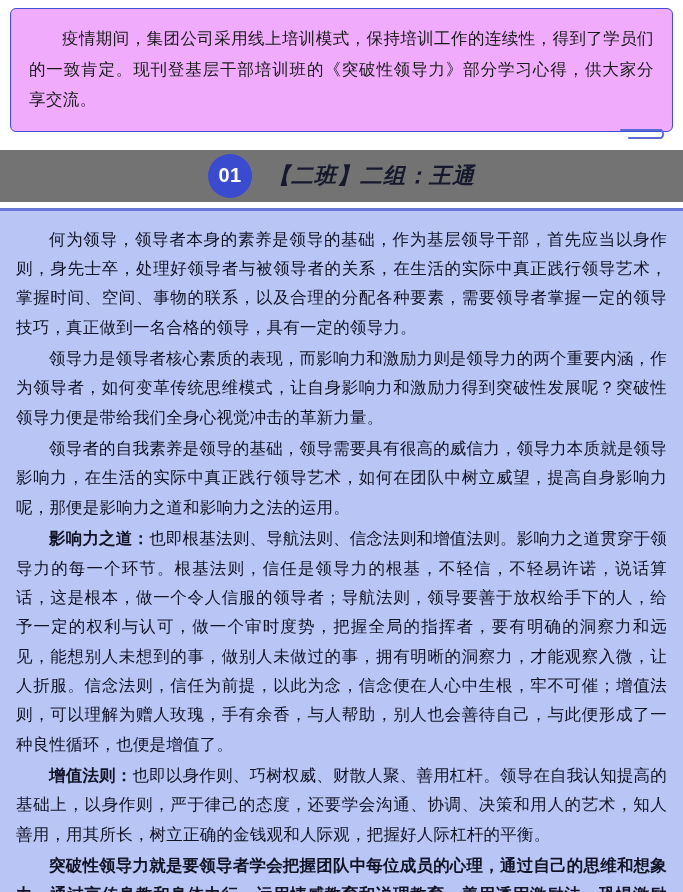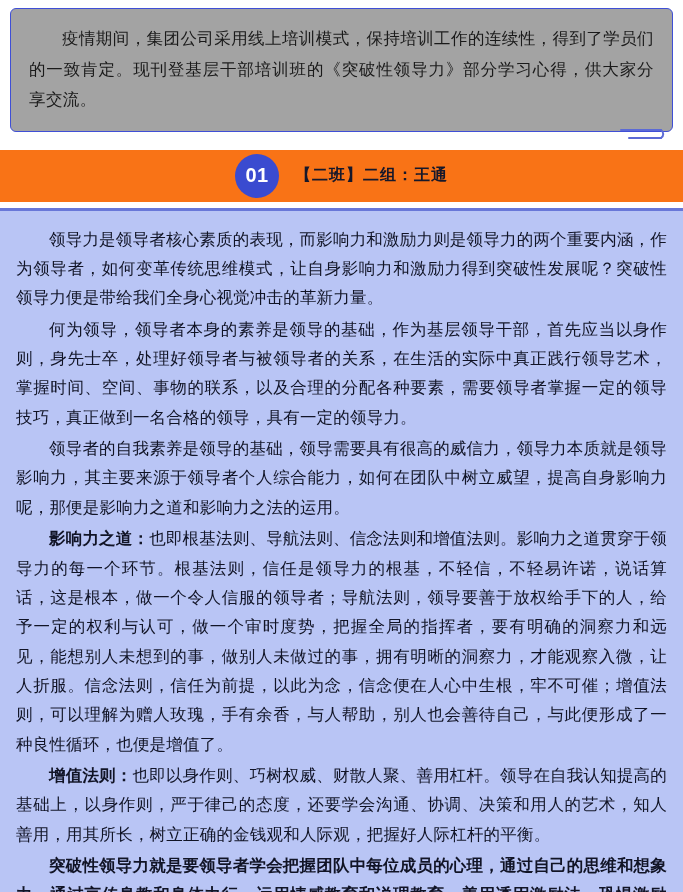--- a/index.html
+++ b/index.html
@@ -20,21 +20,21 @@
     height: 892px;
     box-sizing: border-box;
   }
 
   
   .intro-box {
     position: relative;
     margin: 8px 10px 0 10px;
     border: 1px solid #3f4fd6;
     border-radius: 6px;
-    background: #a3a3a3;
+    background: #f0abfc;
     padding: 14px 18px 16px 18px;
     box-sizing: border-box;
   }
   .intro-text {
     font-size: 16.5px;
     line-height: 1.85;
     color: #1a1a1a;
     text-align: justify;
     text-indent: 2em;
     letter-spacing: 0.4px;
@@ -47,21 +47,21 @@
     top: 118px;
     width: 46px;
     height: 22px;
   }
 
   
   .title-bar {
     position: relative;
     margin: 18px 0 0 0;
     height: 52px;
-    background: #f97316;
+    background: #737373;
     display: flex;
     align-items: center;
     justify-content: center;
   }
   .title-inner {
     display: flex;
     align-items: center;
     gap: 16px;
   }
   .num-badge {
@@ -71,24 +71,25 @@
     background: #3a4bd0;
     color: #ffffff;
     font-size: 20px;
     font-weight: bold;
     display: flex;
     align-items: center;
     justify-content: center;
     letter-spacing: 0.5px;
   }
   .title-text {
-    font-size: 16px;
+    font-size: 22px;
     font-weight: bold;
     color: #16182b;
     letter-spacing: 1px;
+    font-style: italic;
   }
 
   
   .body-panel {
     margin: 6px 0 0 0;
     background: #b9c5f5;
     border-top: 3px solid #6877d8;
     padding: 14px 16px 18px 16px;
     box-sizing: border-box;
     height: 706px;
@@ -127,21 +128,21 @@
   </svg>
 
   <div class="title-bar">
     <div class="title-inner">
       <div class="num-badge">01</div>
       <div class="title-text">【二班】二组：王通</div>
     </div>
   </div>
 
   <div class="body-panel">
+    <p>何为领导，领导者本身的素养是领导的基础，作为基层领导干部，首先应当以身作则，身先士卒，处理好领导者与被领导者的关系，在生活的实际中真正践行领导艺术，掌握时间、空间、事物的联系，以及合理的分配各种要素，需要领导者掌握一定的领导技巧，真正做到一名合格的领导，具有一定的领导力。</p>
     <p>领导力是领导者核心素质的表现，而影响力和激励力则是领导力的两个重要内涵，作为领导者，如何变革传统思维模式，让自身影响力和激励力得到突破性发展呢？突破性领导力便是带给我们全身心视觉冲击的革新力量。</p>
-    <p>何为领导，领导者本身的素养是领导的基础，作为基层领导干部，首先应当以身作则，身先士卒，处理好领导者与被领导者的关系，在生活的实际中真正践行领导艺术，掌握时间、空间、事物的联系，以及合理的分配各种要素，需要领导者掌握一定的领导技巧，真正做到一名合格的领导，具有一定的领导力。</p>
-    <p>领导者的自我素养是领导的基础，领导需要具有很高的威信力，领导力本质就是领导影响力，其主要来源于领导者个人综合能力，如何在团队中树立威望，提高自身影响力呢，那便是影响力之道和影响力之法的运用。</p>
+    <p>领导者的自我素养是领导的基础，领导需要具有很高的威信力，领导力本质就是领导影响力，在生活的实际中真正践行领导艺术，如何在团队中树立威望，提高自身影响力呢，那便是影响力之道和影响力之法的运用。</p>
     <p><span class="strong-seg">影响力之道：</span>也即根基法则、导航法则、信念法则和增值法则。影响力之道贯穿于领导力的每一个环节。根基法则，信任是领导力的根基，不轻信，不轻易许诺，说话算话，这是根本，做一个令人信服的领导者；导航法则，领导要善于放权给手下的人，给予一定的权利与认可，做一个审时度势，把握全局的指挥者，要有明确的洞察力和远见，能想别人未想到的事，做别人未做过的事，拥有明晰的洞察力，才能观察入微，让人折服。信念法则，信任为前提，以此为念，信念便在人心中生根，牢不可催；增值法则，可以理解为赠人玫瑰，手有余香，与人帮助，别人也会善待自己，与此便形成了一种良性循环，也便是增值了。</p>
     <p><span class="strong-seg">增值法则：</span>也即以身作则、巧树权威、财散人聚、善用杠杆。领导在自我认知提高的基础上，以身作则，严于律己的态度，还要学会沟通、协调、决策和用人的艺术，知人善用，用其所长，树立正确的金钱观和人际观，把握好人际杠杆的平衡。</p>
     <p class="bold-lead">突破性领导力就是要领导者学会把握团队中每位成员的心理，通过自己的思维和想象力，通过言传身教和身体力行，运用情感教育和说理教育，善用诱因激励法、恐惧激励法和人性激励法，带领团队克服困难，以此激发团队的激励力。</p>
   </div>
 
 </div>
 
 </body></html>

